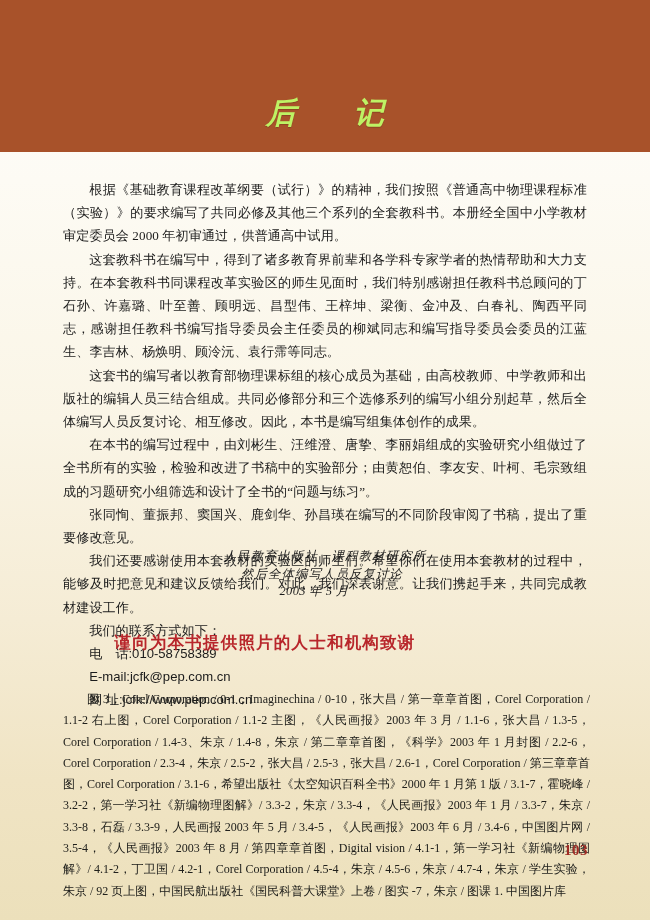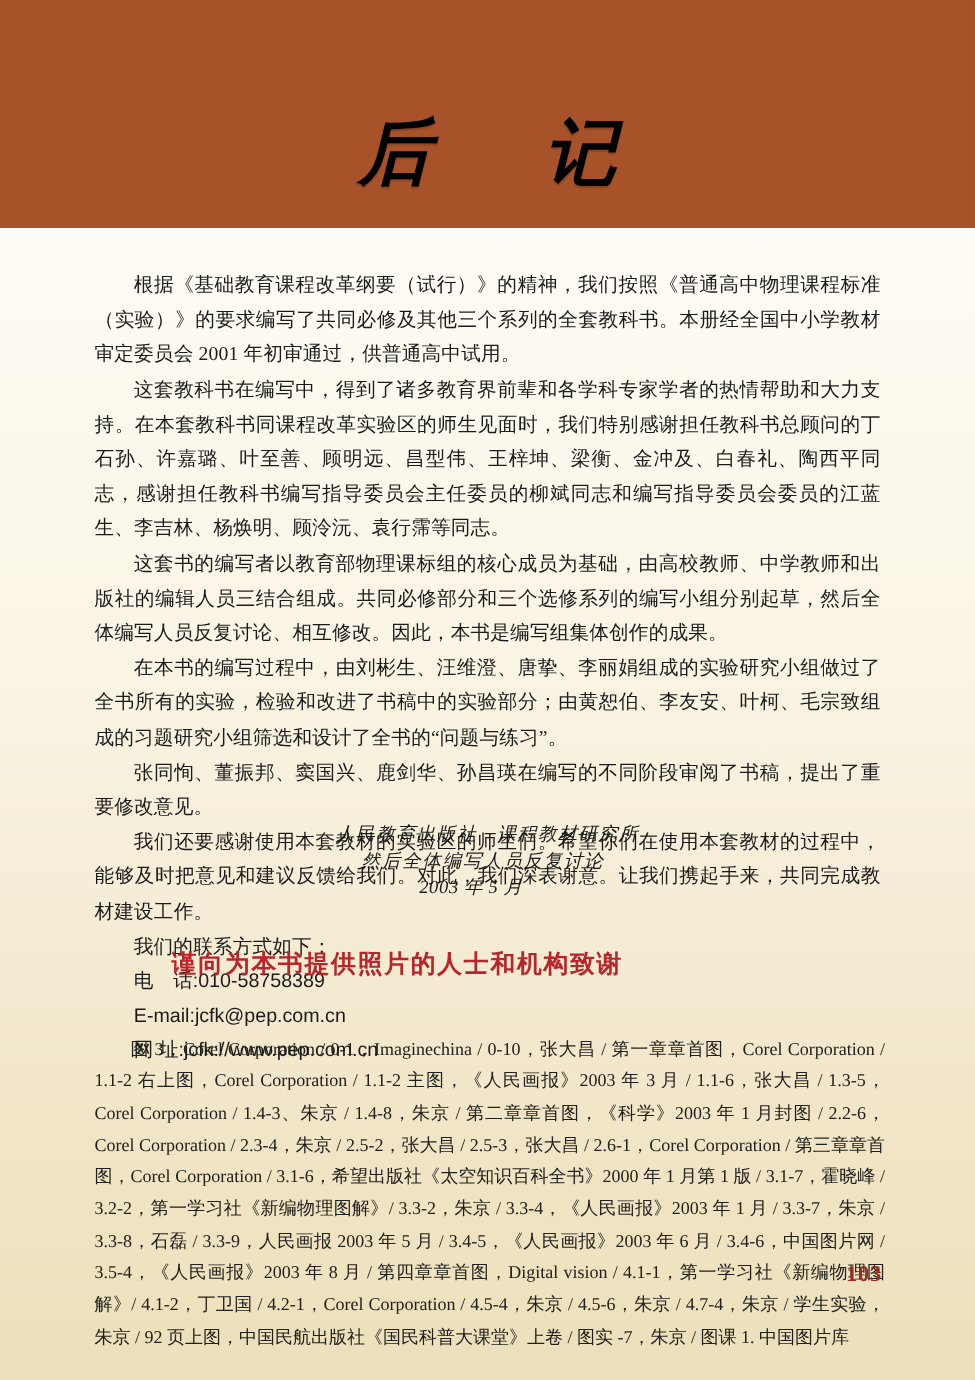--- a/index.html
+++ b/index.html
@@ -35,23 +35,23 @@
     left: 0;
     top: 0;
     width: 650px;
     height: 152px;
     background: #a8522a;
     display: flex;
     align-items: flex-end;
     justify-content: center;
   }
   .header-title {
-    color: #000000;
+    color: #bef264;
     font-family: "DejaVu Serif", "Liberation Serif", serif;
-    font-size: 48px;
+    font-size: 30px;
     font-weight: 700;
     letter-spacing: 14px;
     padding-bottom: 18px;
     padding-left: 14px;
     text-shadow: 0 1px 1px rgba(0,0,0,0.18);
     font-style: italic;
   }
 
   
   .content {
@@ -157,21 +157,21 @@
 </head>
 <body>
 
 <div class="page">
 
   <div class="header-band">
     <div class="header-title">后　记</div>
   </div>
 
   <div class="content">
-    <p class="para">根据《基础教育课程改革纲要（试行）》的精神，我们按照《普通高中物理课程标准（实验）》的要求编写了共同必修及其他三个系列的全套教科书。本册经全国中小学教材审定委员会 2001 年初审通过，供普通高中试用。</p>
+    <p class="para">根据《基础教育课程改革纲要（试行）》的精神，我们按照《普通高中物理课程标准（实验）》的要求编写了共同必修及其他三个系列的全套教科书。本册经全国中小学教材审定委员会 2000 年初审通过，供普通高中试用。</p>
     <p class="para">这套教科书在编写中，得到了诸多教育界前辈和各学科专家学者的热情帮助和大力支持。在本套教科书同课程改革实验区的师生见面时，我们特别感谢担任教科书总顾问的丁石孙、许嘉璐、叶至善、顾明远、昌型伟、王梓坤、梁衡、金冲及、白春礼、陶西平同志，感谢担任教科书编写指导委员会主任委员的柳斌同志和编写指导委员会委员的江蓝生、李吉林、杨焕明、顾泠沅、袁行霈等同志。</p>
     <p class="para">这套书的编写者以教育部物理课标组的核心成员为基础，由高校教师、中学教师和出版社的编辑人员三结合组成。共同必修部分和三个选修系列的编写小组分别起草，然后全体编写人员反复讨论、相互修改。因此，本书是编写组集体创作的成果。</p>
     <p class="para">在本书的编写过程中，由刘彬生、汪维澄、唐挚、李丽娟组成的实验研究小组做过了全书所有的实验，检验和改进了书稿中的实验部分；由黄恕伯、李友安、叶柯、毛宗致组成的习题研究小组筛选和设计了全书的“问题与练习”。</p>
     <p class="para">张同恂、董振邦、窦国兴、鹿剑华、孙昌瑛在编写的不同阶段审阅了书稿，提出了重要修改意见。</p>
     <p class="para">我们还要感谢使用本套教材的实验区的师生们。希望你们在使用本套教材的过程中，能够及时把意见和建议反馈给我们。对此，我们深表谢意。让我们携起手来，共同完成教材建设工作。</p>
     <p class="para">我们的联系方式如下：</p>
 
     <div class="contact-block">
       <div class="contact-line">电　话:010-58758389</div>
       <div class="contact-line">E-mail:jcfk@pep.com.cn</div>

